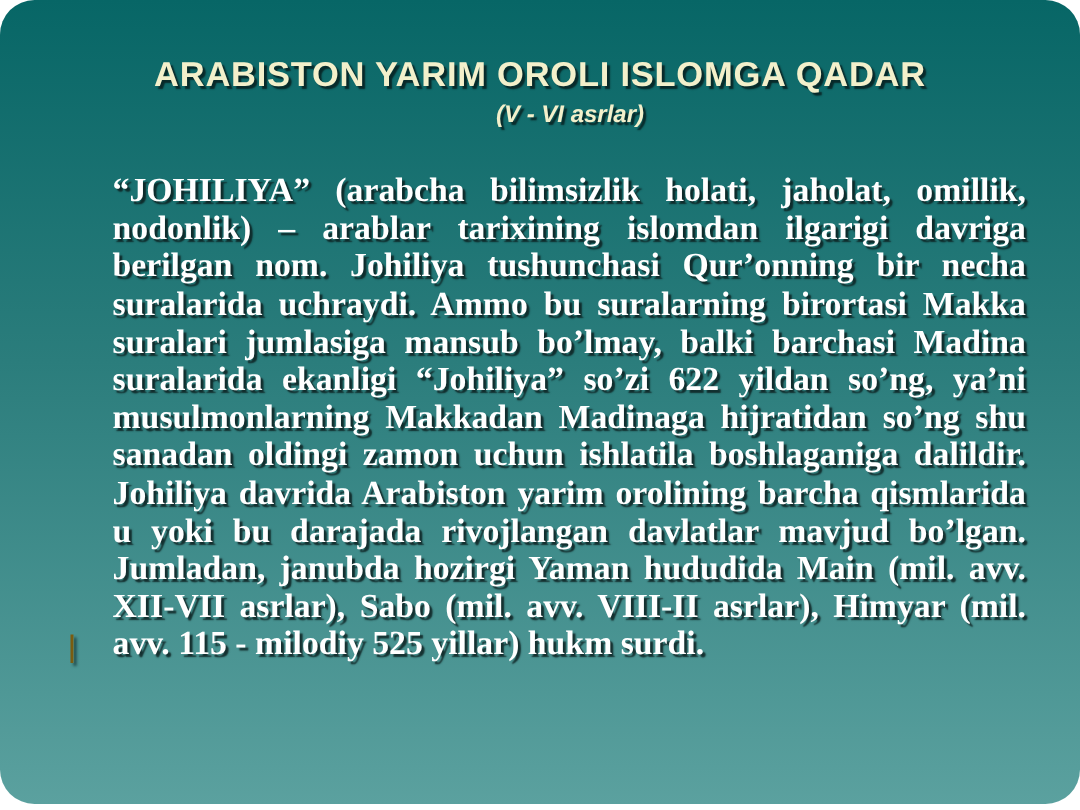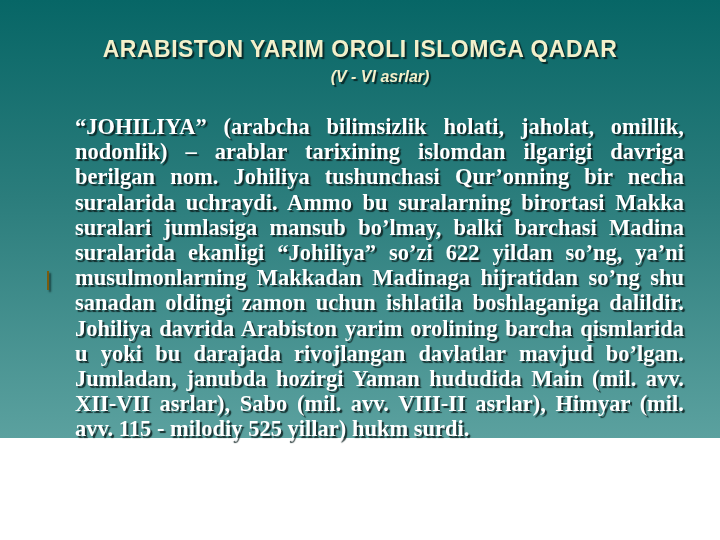--- a/index.html
+++ b/index.html
@@ -5,26 +5,27 @@
   html, body {
     margin: 0;
     padding: 0;
     width: 720px;
     height: 540px;
     overflow: hidden;
   }
   .slide {
     position: relative;
     width: 720px;
-    height: 438px;
+    height: 536px;
     background: linear-gradient(to bottom,
       var(--background-top, #076666) 0%,
       #2b7d7c 45%,
       var(--background-bottom, #5ba19f) 100%);
     font-family: "Liberation Sans", sans-serif;
+    border-radius: 23px;
   }
   .header {
     padding-top: 34px;
     text-align: center;
   }
   .title {
     margin: 0;
     color: var(--title-text, #f3f0cb);
     font-family: "Liberation Sans", sans-serif;
     font-size: 23px;
@@ -41,21 +42,21 @@
     font-style: italic;
     font-weight: 700;
     line-height: 22px;
     text-shadow: 2px 2px 1px rgba(8, 34, 34, 0.9);
     padding-left: 40px;
   }
   .content {
     display: flex;
     margin-top: 26px;
     padding: 0 36px 0 44px;
-    align-items: center;
+    align-items: flex-end;
   }
   .bullet-col {
     flex: none;
     width: 31px;
     padding-top: 7px;
   }
   .diamond {
     width: 11px;
     height: 11px;
     margin-left: 3px;

